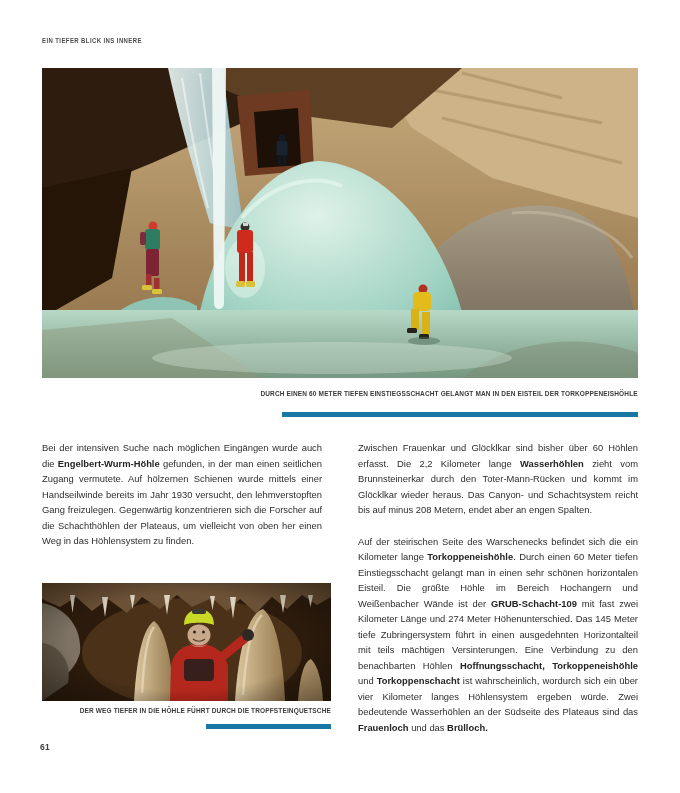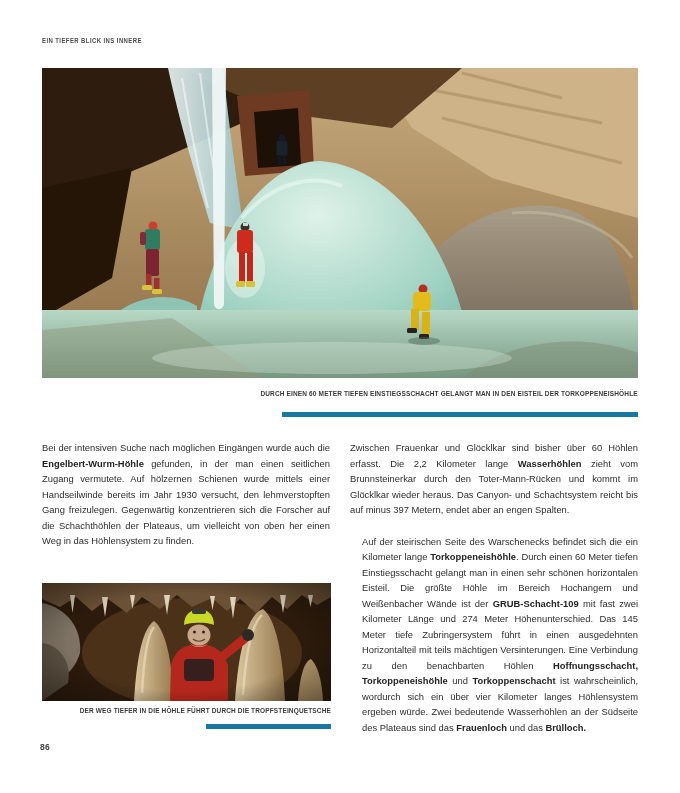--- a/index.html
+++ b/index.html
@@ -26,27 +26,27 @@
   }
   .caption-small{
     position:absolute;left:42px;top:707px;width:289px;text-align:right;
     transform:scaleX(.93);transform-origin:100% 50%;
   }
   .rule{position:absolute;height:5px;}
   .rule-main{left:282px;top:412px;width:356px;}
   .rule-small{left:206px;top:724px;width:125px;}
   .columns{
     position:absolute;left:42px;top:440px;width:596px;
-    display:flex;gap:20px;
+    display:flex;gap:36px;
   }
   .col{width:288px;}
   .col p{
     margin:0;font-size:9.4px;line-height:15.5px;text-align:justify;color:#2d2d2d;
   }
-  .col p.second{margin-top:16px;margin-left:12px;}
+  .col p.second{margin-top:16px;}
   .col p b{font-weight:bold;color:#242424;}
   .page-number{
     position:absolute;left:40px;top:742px;
     font-size:8.5px;font-weight:bold;color:#424242;letter-spacing:.3px;
   }
 </style>
 </head>
 <body>
 
 <div>
@@ -151,21 +151,21 @@
   </figure>
 
   <div class="caption caption-main">DURCH EINEN 60 METER TIEFEN EINSTIEGSSCHACHT GELANGT MAN IN DEN EISTEIL DER TORKOPPENEISHÖHLE</div>
   <div class="rule rule-main" style="background: rgb(24, 120, 163);"></div>
 
   <div class="columns">
     <div class="col">
       <p><span>Bei der intensiven Suche nach möglichen Eingängen wurde auch die </span><b>Engelbert-Wurm-Höhle</b><span> gefunden, in der man einen seitlichen Zugang vermutete. Auf hölzernen Schienen wurde mittels einer Handseilwinde bereits im Jahr 1930 versucht, den lehmverstopften Gang freizulegen. Gegenwärtig konzentrieren sich die Forscher auf die Schachthöhlen der Plateaus, um vielleicht von oben her einen Weg in das Höhlensystem zu finden.</span></p>
     </div>
     <div class="col">
-      <p><span>Zwischen Frauenkar und Glöcklkar sind bisher über 60 Höhlen erfasst. Die 2,2 Kilometer lange </span><b>Wasserhöhlen</b><span> zieht vom Brunnsteinerkar durch den Toter-Mann-Rücken und kommt im Glöcklkar wieder heraus. Das Canyon- und Schachtsystem reicht bis auf minus 397 Metern, endet aber an engen Spalten.</span></p>
+      <p><span>Zwischen Frauenkar und Glöcklkar sind bisher über 60 Höhlen erfasst. Die 2,2 Kilometer lange </span><b>Wasserhöhlen</b><span> zieht vom Brunnsteinerkar durch den Toter-Mann-Rücken und kommt im Glöcklkar wieder heraus. Das Canyon- und Schachtsystem reicht bis auf minus 208 Metern, endet aber an engen Spalten.</span></p>
       <p class="second"><span>Auf der steirischen Seite des Warschenecks befindet sich die ein Kilometer lange </span><b>Torkoppeneishöhle</b><span>. Durch einen 60 Meter tiefen Einstiegsschacht gelangt man in einen sehr schönen horizontalen Eisteil. Die größte Höhle im Bereich Hochangern und Weißenbacher Wände ist der </span><b>GRUB-Schacht-109</b><span> mit fast zwei Kilometer Länge und 274 Meter Höhenunterschied. Das 145 Meter tiefe Zubringersystem führt in einen ausgedehnten Horizontalteil mit teils mächtigen Versinterungen. Eine Verbindung zu den benachbarten Höhlen </span><b>Hoffnungsschacht, Torkoppeneishöhle</b><span> und </span><b>Torkoppenschacht</b><span> ist wahrscheinlich, wordurch sich ein über vier Kilometer langes Höhlensystem ergeben würde. Zwei bedeutende Wasserhöhlen an der Südseite des Plateaus sind das </span><b>Frauenloch</b><span> und das </span><b>Brülloch.</b></p>
     </div>
   </div>
 
   <figure class="fig-small">
     <svg viewBox="0 0 289 118" preserveAspectRatio="none" aria-hidden="true">
       <defs>
         <linearGradient id="stal" x1="0" y1="0" x2="1" y2="0">
           <stop offset="0" stop-color="#dcc79f"></stop>
             <stop offset="1" stop-color="#96794f"></stop>
@@ -215,15 +215,15 @@
         <path d="M180,74 L202,56" stroke="#b3271c" stroke-width="9" stroke-linecap="round"></path>
         <circle cx="206" cy="52" r="6" fill="#2e2a23"></circle>
       </g>
       <rect x="0" y="0" width="289" height="118" fill="url(#vign)"></rect>
     </svg>
   </figure>
 
   <div class="caption caption-small">DER WEG TIEFER IN DIE HÖHLE FÜHRT DURCH DIE TROPFSTEINQUETSCHE</div>
   <div class="rule rule-small" style="background: rgb(24, 120, 163);"></div>
 
-  <div class="page-number">86</div>
+  <div class="page-number">61</div>
 
 </div>
 
 </body></html>

